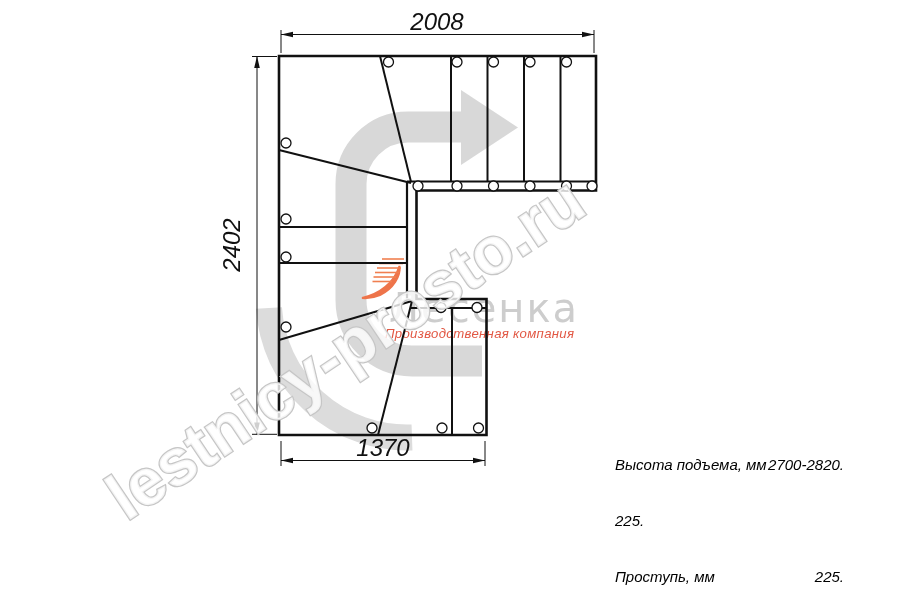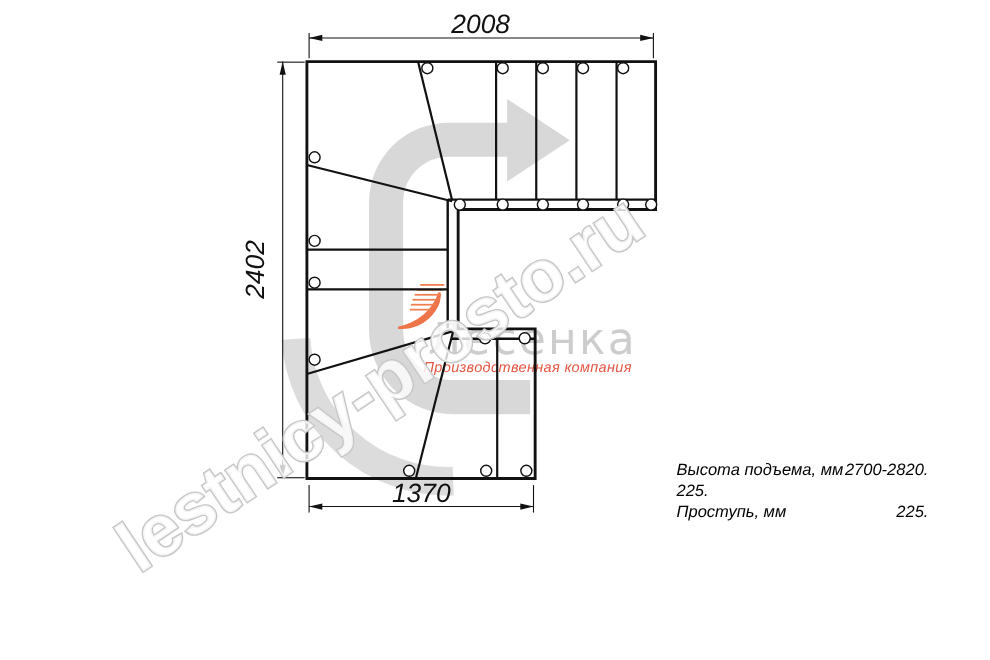--- a/index.html
+++ b/index.html
@@ -7,21 +7,21 @@
          font-family:"Liberation Sans",sans-serif;}
   #plan-svg{position:absolute;left:0;top:0;}
   .dim-text{font-family:"Liberation Sans",sans-serif;font-style:italic;font-size:24px;fill:#111;}
   .logo-name{font-family:"DejaVu Sans",sans-serif;font-size:40px;letter-spacing:2px;fill:#c8c8c8;opacity:.9;}
   .logo-tagline{font-family:"Liberation Sans",sans-serif;font-style:italic;font-size:13.2px;
                 letter-spacing:.3px;fill:#e25844;}
   .wm-text{font-family:"Liberation Sans",sans-serif;font-weight:bold;font-size:66px;
            fill:rgba(255,255,255,0.8);stroke:#c6c6c6;stroke-width:2.5px;paint-order:stroke;}
   #spec-table{position:absolute;left:615px;top:419px;width:229px;
               font-style:italic;font-size:15px;line-height:18.8px;color:#000;}
-  .spec-row{display:flex;justify-content:space-between;}
+  .spec-row{display:flex;justify-content:space-between;margin-top:37px;}
   .spec-value{text-align:left;white-space:nowrap;}
   .spec-label{white-space:nowrap;}
 </style>
 </head>
 <body>
 
 <div id="stage">
   <svg id="plan-svg" width="900" height="600" viewBox="0 0 900 600">
 
     <g>

